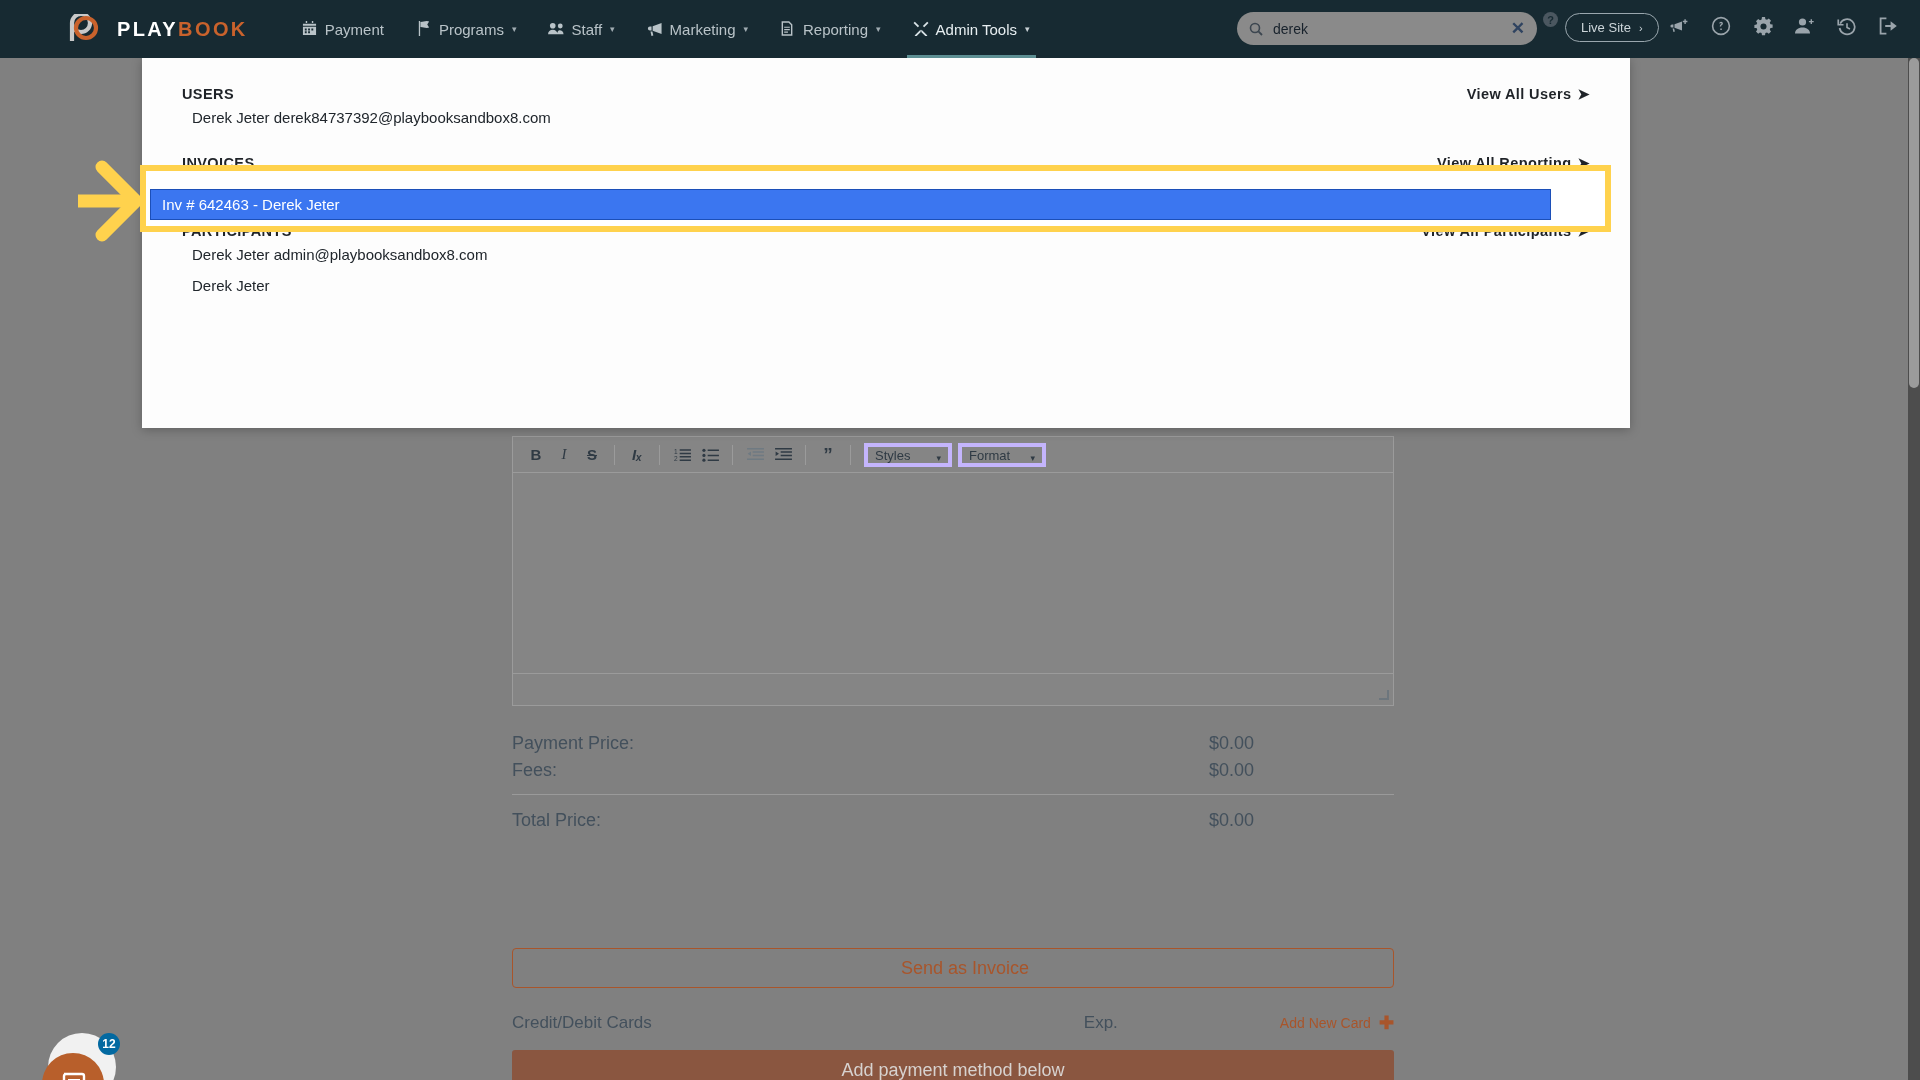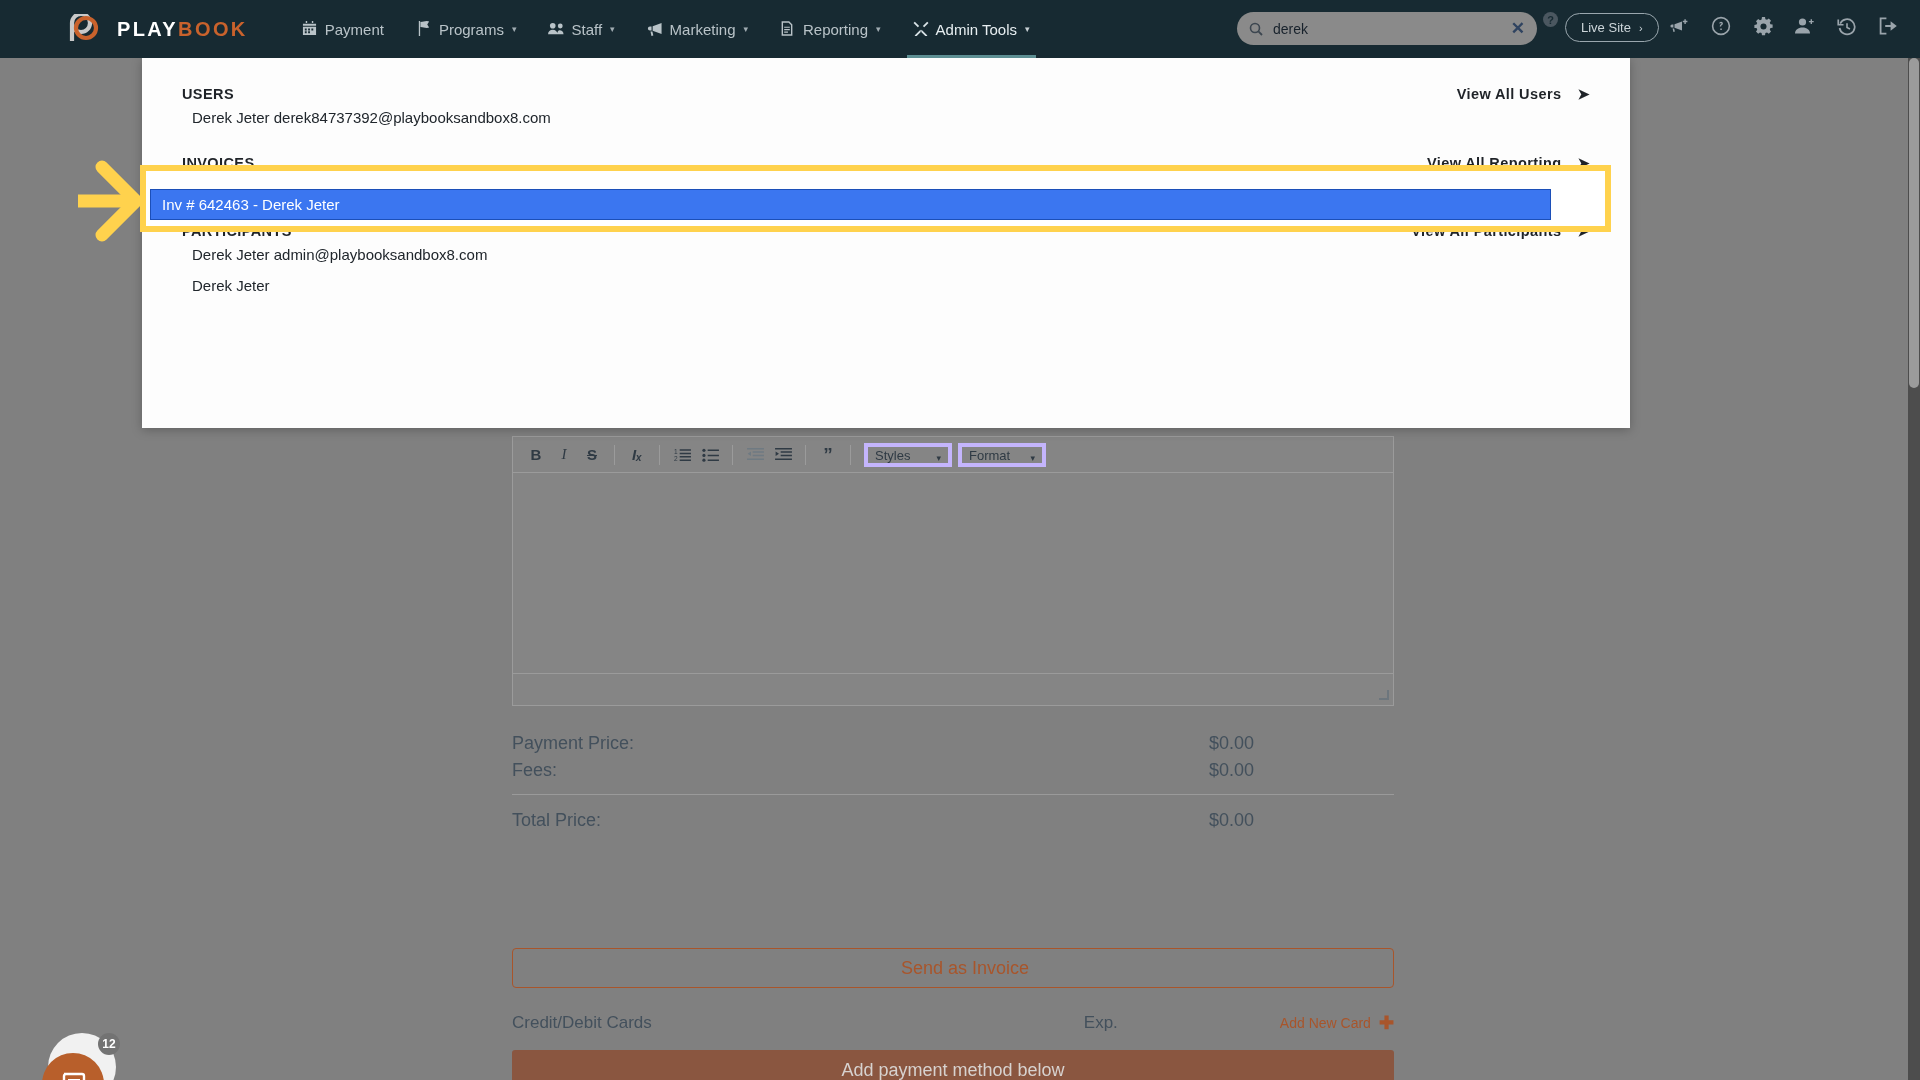--- a/index.html
+++ b/index.html
@@ -146,21 +146,21 @@
   }
 
   
   .chat-badge-outer {
     position: absolute; left: 48px; top: 975px; width: 68px; height: 68px;
     border-radius: 50%; background: #f1f1f1; z-index: 8;
   }
   .chat-count {
     position: absolute; left: 98px; top: 975px;
     width: 22px; height: 22px; border-radius: 50%;
-    background: #737373; color: #fff; font-size: 12px; font-weight: 700;
+    background: #0369a1; color: #fff; font-size: 12px; font-weight: 700;
     display: flex; align-items: center; justify-content: center; z-index: 10;
   }
   .chat-fab {
     position: absolute; left: 42px; top: 995px; width: 62px; height: 62px;
     border-radius: 50%; background: #b85f2b; z-index: 9;
     display: flex; align-items: center; justify-content: center; cursor: pointer;
   }
 
   
   .dropdown {
@@ -169,21 +169,21 @@
     background: #fdfdfd; z-index: 20;
     box-shadow: 0 2px 10px rgba(0,0,0,.25);
   }
   .dd-inner { position: relative; padding: 30px 40px 0 40px; }
   .dd-section-head {
     display: flex; justify-content: space-between; align-items: center;
     color: #1f2328; font-size: 14.5px; font-weight: 700; letter-spacing: .4px;
   }
   .dd-viewall {
     font-size: 14.5px; font-weight: 700; color: #1f2328; cursor: pointer;
-    display: flex; align-items: center; gap: 16px;
+    display: flex; align-items: center; gap: 6px;
   }
   .dd-row {
     font-size: 15px; color: #20262c; padding: 7px 0 7px 10px; cursor: pointer;
   }
   .sec-users { position: absolute; left: 40px; top: 28px; width: 1408px; }
   .sec-invoices { position: absolute; left: 40px; top: 97px; width: 1408px; }
   .sec-participants { position: absolute; left: 40px; top: 165px; width: 1408px; }
 
   .logged-in {
     position: absolute; left: 1648px; top: 88px; z-index: 22;

